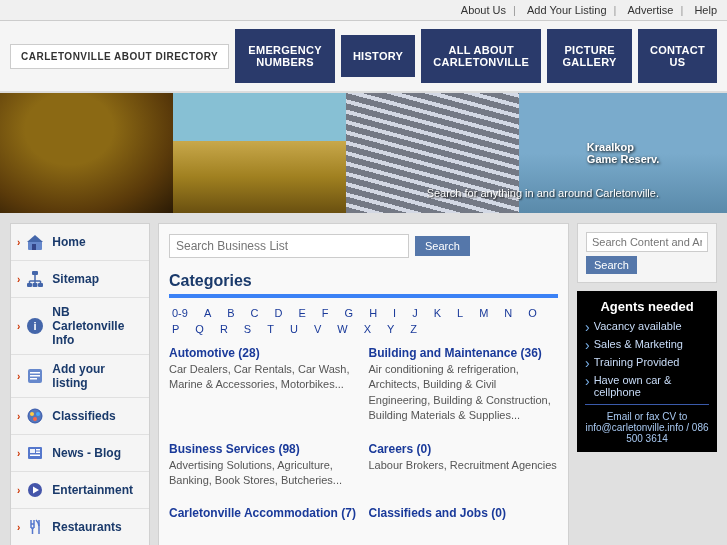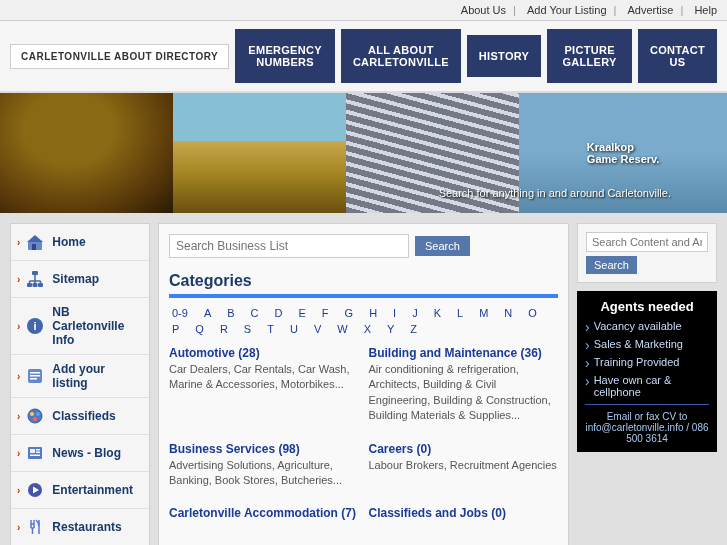--- a/index.html
+++ b/index.html
@@ -12,21 +12,21 @@
 
     
     .nav-bar { background: #f5f5f5; display: flex; align-items: center; padding: 8px 10px; gap: 6px; border-bottom: 2px solid #ddd; }
     .nav-logo { background: #fff; border: 1px solid #ccc; padding: 6px 10px; font-size: 10px; font-weight: bold; color: #333; letter-spacing: 0.5px; white-space: nowrap; }
     .nav-btn { background: #2a3a6b; color: #fff; padding: 15px 12px; font-size: 11px; font-weight: bold; text-transform: uppercase; border: none; cursor: pointer; letter-spacing: 0.3px; }
 
     
     .banner { width: 100%; height: 120px; background: linear-gradient(to right, #1a2a5e, #2a4a8a); position: relative; overflow: hidden; display: flex; }
     .banner-photo { flex: 1; overflow: hidden; }
     .banner-photo.sign { background: #3a5a7a; flex: 1.2; }
-    .banner-overlay { position: absolute; bottom: 10px; right: 56px; text-align: left; }
+    .banner-overlay { position: absolute; bottom: 10px; right: 68px; text-align: left; }
     .banner-search-text { color: #fff; font-size: 11px; margin-bottom: 4px; text-shadow: 1px 1px 2px #000; }
     .banner-logo-text { background: rgba(10,20,80,0.85); color: #fff; padding: 6px 18px; font-size: 22px; font-weight: bold; border-radius: 4px; display: inline-block; }
     .banner-logo-text span { color: #aac4e8; font-size: 14px; }
 
     
     .photo-ostrich { width: 100%; height: 120px; background: radial-gradient(ellipse at 40% 30%, #8b6914 30%, #5a3a0a 70%, #2a1a05 100%); }
     .photo-antelope { width: 100%; height: 120px; background: linear-gradient(to bottom, #87c0d4 0%, #87c0d4 40%, #c8a84b 40%, #a08020 70%, #6a5010 100%); }
     .photo-zebra { width: 100%; height: 120px; background: repeating-linear-gradient(15deg, #888 0px, #888 6px, #fff 6px, #fff 10px); opacity: 0.8; }
     .photo-sign { width: 100%; height: 120px; background: linear-gradient(to bottom, #7aabcc 0%, #7aabcc 50%, #5a8aaa 100%); display: flex; align-items: center; justify-content: center; }
 
@@ -82,22 +82,22 @@
   <a href="#">Add Your Listing</a>
   <span class="top-bar-sep">|</span>
   <a href="#">Advertise</a>
   <span class="top-bar-sep">|</span>
   <a href="#">Help</a>
 </div>
 
 <div class="nav-bar">
   <div class="nav-logo">CARLETONVILLE ABOUT DIRECTORY</div>
   <button class="nav-btn">EMERGENCY NUMBERS</button>
+  <button class="nav-btn">HISTORY</button>
   <button class="nav-btn">ALL ABOUT CARLETONVILLE</button>
-  <button class="nav-btn">HISTORY</button>
   <button class="nav-btn">PICTURE GALLERY</button>
   <button class="nav-btn">CONTACT US</button>
 </div>
 
 <div class="banner">
   <div class="banner-photo">
     <div class="photo-ostrich"></div>
   </div>
   <div class="banner-photo">
     <div class="photo-antelope"></div>

